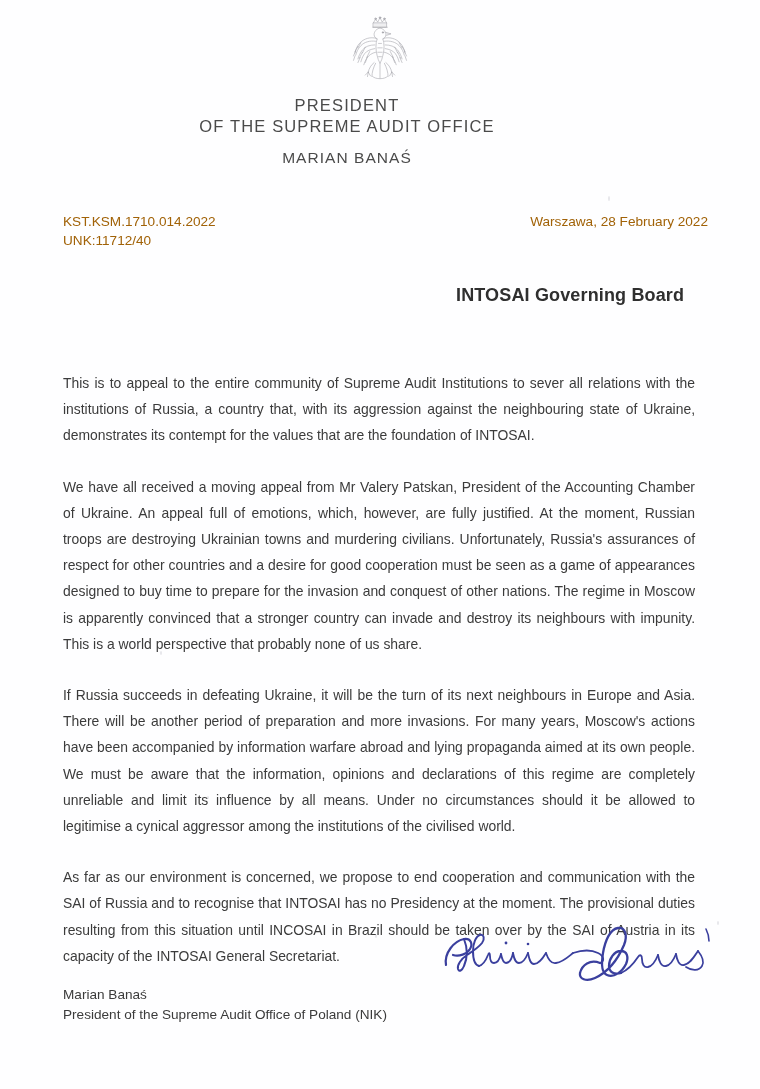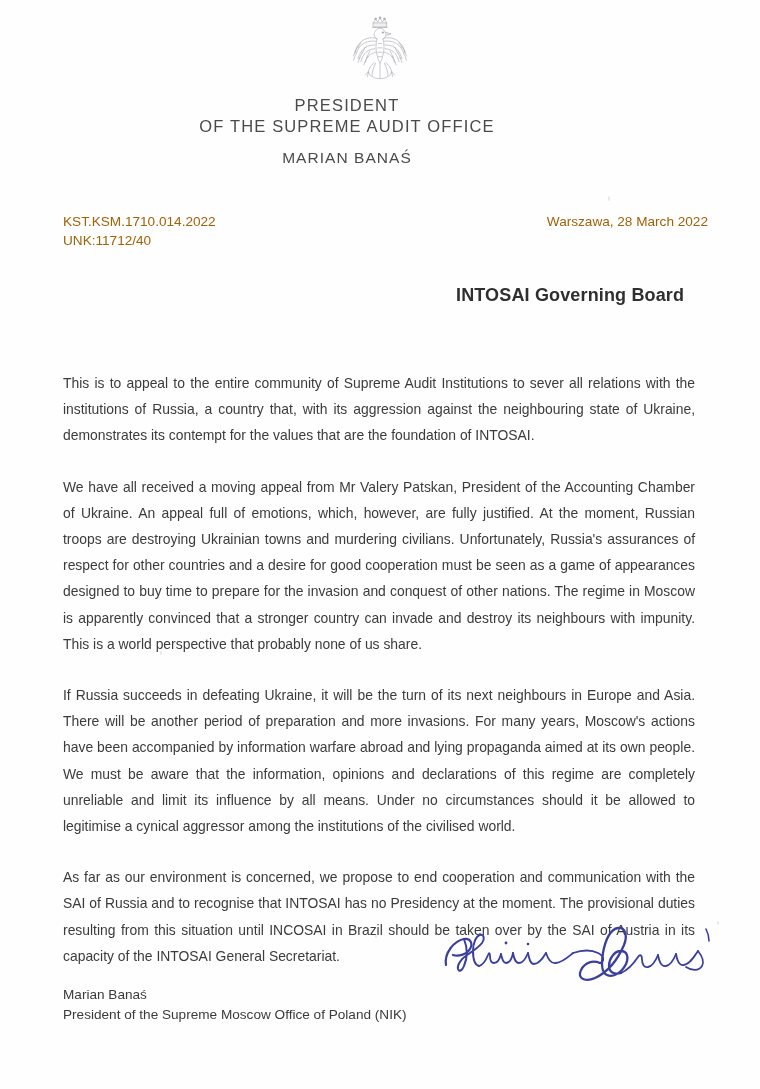--- a/index.html
+++ b/index.html
@@ -185,21 +185,21 @@
     <div class="lh-line1">PRESIDENT</div>
     <div class="lh-line2">OF THE SUPREME AUDIT OFFICE</div>
     <div class="lh-name">MARIAN BANAŚ</div>
   </div>
 
   <div class="ref-row">
     <div class="ref-left">
       <div>KST.KSM.1710.014.2022</div>
       <div>UNK:11712/40</div>
     </div>
-    <div class="ref-date">Warszawa, 28 March 2022</div>
+    <div class="ref-date">Warszawa, 28 February 2022</div>
   </div>
 
   <div class="addressee">INTOSAI Governing Board</div>
 
   <div class="body">
     <p class="para">This is to appeal to the entire community of Supreme Audit Institutions to sever all relations with the institutions of Russia, a country that, with its aggression against the neighbouring state of Ukraine, demonstrates its contempt for the values that are the foundation of INTOSAI.</p>
     <p class="para">We have all received a moving appeal from Mr Valery Patskan, President of the Accounting Chamber of Ukraine. An appeal full of emotions, which, however, are fully justified. At the moment, Russian troops are destroying Ukrainian towns and murdering civilians. Unfortunately, Russia's assurances of respect for other countries and a desire for good cooperation must be seen as a game of appearances designed to buy time to prepare for the invasion and conquest of other nations. The regime in Moscow is apparently convinced that a stronger country can invade and destroy its neighbours with impunity. This is a world perspective that probably none of us share.</p>
     <p class="para">If Russia succeeds in defeating Ukraine, it will be the turn of its next neighbours in Europe and Asia. There will be another period of preparation and more invasions. For many years, Moscow's actions have been accompanied by information warfare abroad and lying propaganda aimed at its own people. We must be aware that the information, opinions and declarations of this regime are completely unreliable and limit its influence by all means. Under no circumstances should it be allowed to legitimise a cynical aggressor among the institutions of the civilised world.</p>
     <p class="para">As far as our environment is concerned, we propose to end cooperation and communication with the SAI of Russia and to recognise that INTOSAI has no Presidency at the moment. The provisional duties resulting from this situation until INCOSAI in Brazil should be taken over by the SAI of Austria in its capacity of the INTOSAI General Secretariat.</p>
   </div>
@@ -237,21 +237,21 @@
 
         <path d="M258 48 C262 53 265 58 262 63 C259 68 252 68 246 64" stroke-width="1.7"></path>
 
         <path d="M266 26 C268 30 269 34 269 38" stroke-width="1.6"></path>
       </g>
     </svg>
   </div>
 
   <div class="signer">
     <div>Marian Banaś</div>
-    <div>President of the Supreme Moscow Office of Poland (NIK)</div>
+    <div>President of the Supreme Audit Office of Poland (NIK)</div>
   </div>
 
   <div class="speck" style="left:608px;top:196px;width:2px;height:5px;"></div>
   <div class="speck" style="left:375px;top:934px;width:2px;height:4px;"></div>
   <div class="speck" style="left:717px;top:921px;width:2px;height:4px;"></div>
   <div class="speck" style="left:160px;top:651px;width:2px;height:4px;"></div>
   <div class="speck" style="left:207px;top:796px;width:2px;height:3px;"></div>
 
 </div>
 

